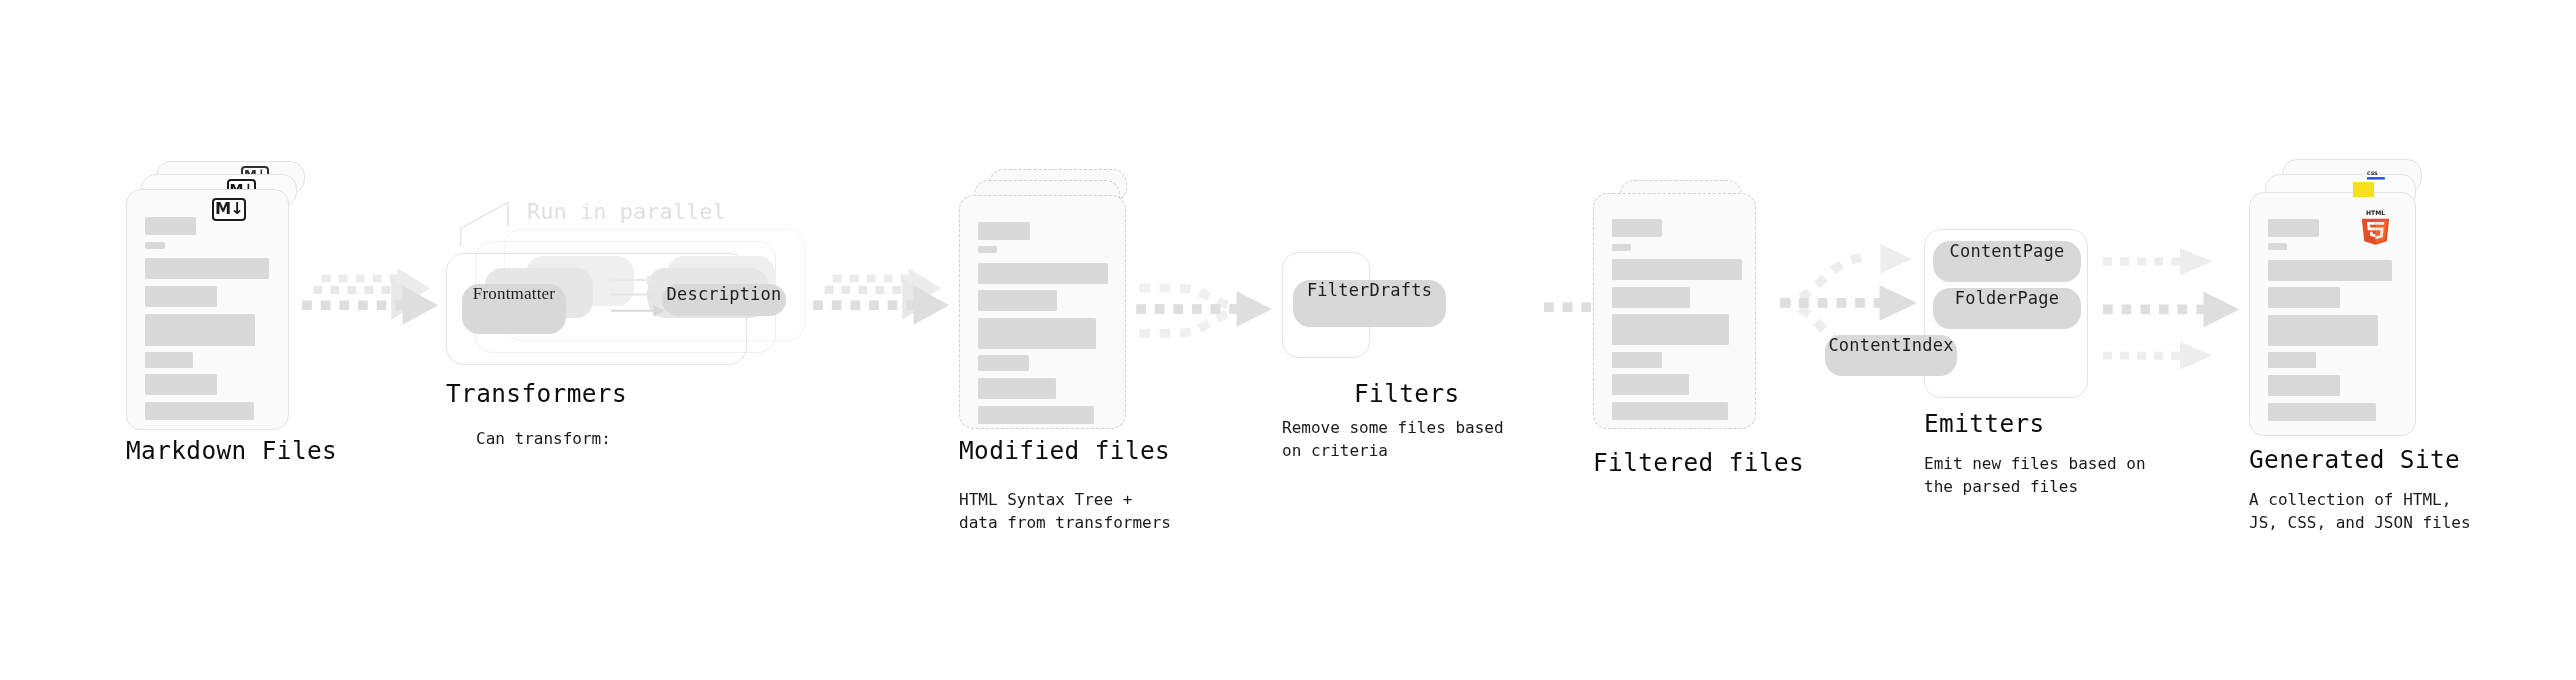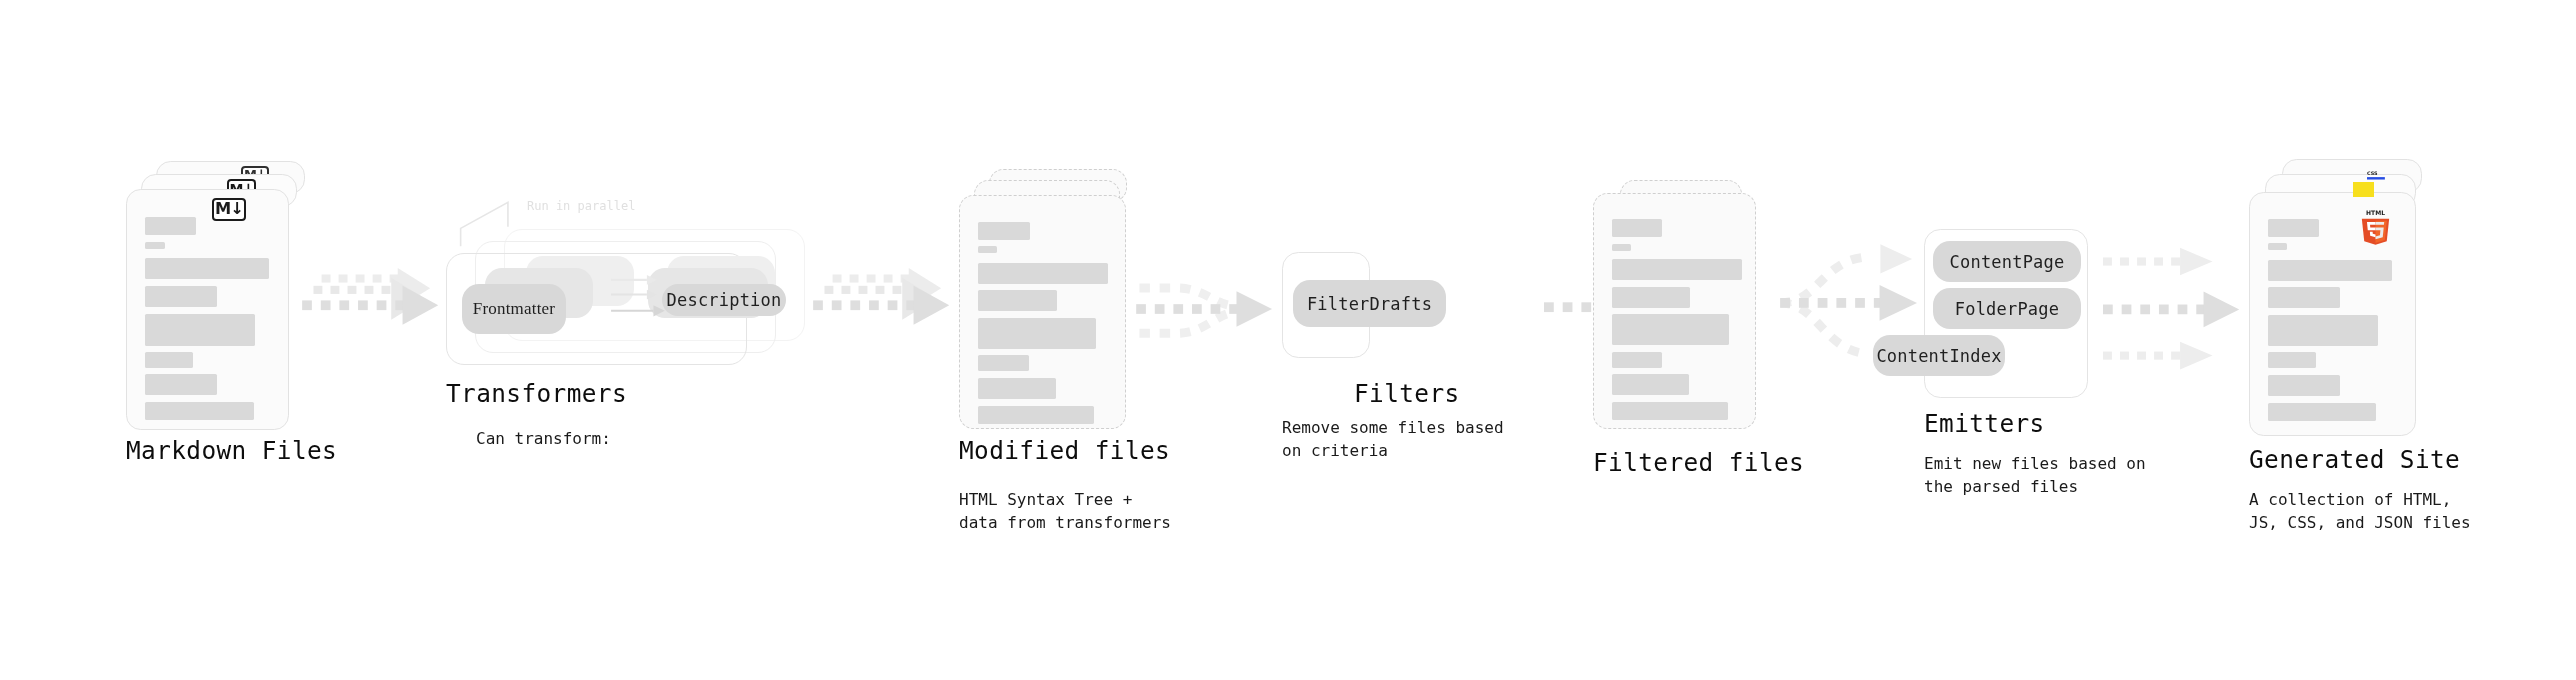--- a/index.html
+++ b/index.html
@@ -39,39 +39,39 @@
   
   .groupbox {
     position:absolute; border:1.6px solid #e4e4e4; border-radius:18px;
     background:rgba(255,255,255,0.0);
   }
   .groupbox.l2 { border-color:#eeeeee; }
   .groupbox.l3 { border-color:#f3f3f3; }
 
   .chip {
     position:absolute; background:#d8d8d8; border-radius:17px;
-    display:flex; align-items:center; justify-content:center;
+    display:flex; align-items:flex-start; justify-content:center;
     color:#1f1f1f; font-size:17px; letter-spacing:0.2px;
     font-family:"DejaVu Sans Mono","Liberation Mono",monospace;
     white-space:nowrap;
   }
   .chip.ghost2 { background:#e6e6e6; color:transparent; }
   .chip.ghost3 { background:#efefef; color:transparent; }
 
   
   .title {
     position:absolute; color:#0d0d0d; font-size:24.4px; letter-spacing:0.4px;
     white-space:nowrap; font-family:"DejaVu Sans Mono","Liberation Mono",monospace;
   }
   .subtitle {
     position:absolute; color:#1a1a1a; font-size:16px; line-height:1.45;
     white-space:pre; font-family:"DejaVu Sans Mono","Liberation Mono",monospace;
   }
   .parallel-label {
-    position:absolute; color:#e0e0e0; font-size:12px; white-space:nowrap;
+    position:absolute; color:#e0e0e0; font-size:22px; white-space:nowrap;
     font-family:"DejaVu Sans Mono","Liberation Mono",monospace;
   }
   .bullets { position:absolute; }
   .bullets .b-head { color:#1a1a1a; font-size:16px; line-height:1.5; white-space:pre; }
   .bullets ul { list-style:none; margin:1.6px 0 0 13px; }
   .bullets li { color:#1a1a1a; font-size:16px; line-height:1.5; white-space:pre; }
   .bullets li::before { content:"\2022"; margin-right:7.3px; color:#1a1a1a; }
 
   svg { position:absolute; overflow:visible; }
 </style>
@@ -300,21 +300,21 @@
   </svg>
 
   <div class="node">
     <div class="groupbox" style="left:1924px; top:229px; width:164px; height:169px; border-radius:16.3px;"></div>
     <div class="chip" style="left:1933px; top:241px; width:148px; height:41px;">
       <span>ContentPage</span>
     </div>
     <div class="chip" style="left:1933px; top:288px; width:148px; height:41px;">
       <span>FolderPage</span>
     </div>
-    <div class="chip" style="left:1873px; top:335px; width:132px; height:41px;">
+    <div class="chip" style="left:1825px; top:335px; width:132px; height:41px;">
       <span>ContentIndex</span>
     </div>
     <div class="title" style="left:1924px; top:409px;">Emitters</div>
     <div class="subtitle" style="left:1924px; top:452px;">Emit new files based on
 the parsed files</div>
   </div>
 
   <svg style="left:2103px; top:236px;" width="146" height="163" viewBox="0 0 180 200">
     <g fill="#ededed">
       <rect x="0" y="26" width="11" height="10"></rect>

